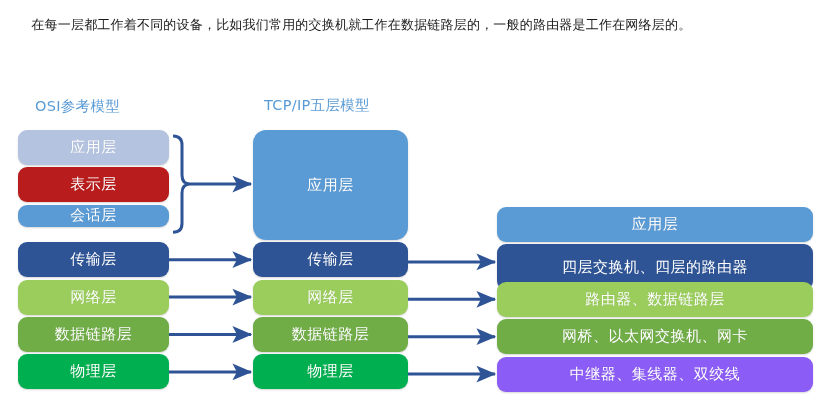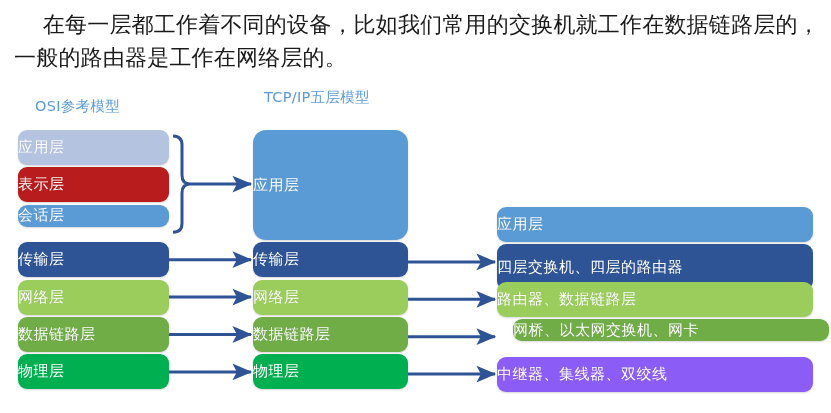--- a/index.html
+++ b/index.html
@@ -15,21 +15,21 @@
     font-family: "DejaVu Sans", "Liberation Sans", sans-serif;
     color: #000;
   }
 
   
   #intro-paragraph {
     position: absolute;
     left: 14px;
     top: 8px;
     width: 806px;
-    font-size: 22px;
+    font-size: 13px;
     line-height: 33px;
     color: #1a1a1a;
     letter-spacing: 0.2px;
     white-space: pre-wrap;
   }
 
   
   #diagram {
     position: absolute;
     left: 0;
@@ -39,30 +39,30 @@
   }
 
   .col-title {
     position: absolute;
     font-size: 14.5px;
     color: #5b9bd5;
     white-space: nowrap;
     letter-spacing: 0.3px;
   }
   #osi-title      { left: 35px;  top: 12px; text-align: right; }
-  #tcpip-title    { left: 264px; top: 3px; }
+  #tcpip-title    { left: 264px; top: 11px; }
 
   
   .pill {
     position: absolute;
     border-radius: 9px;
     box-sizing: border-box;
     display: flex;
     align-items: center;
-    justify-content: flex-start;
+    justify-content: center;
     color: #ffffff;
     font-size: 15px;
     letter-spacing: 0.5px;
     text-shadow: 0 0 1px rgba(0,0,0,0.12);
     box-shadow: 0 1px 2px rgba(0,0,0,0.16);
     overflow: hidden;
     white-space: nowrap;
   }
   .pill.tall { border-radius: 13px; }
 
@@ -130,21 +130,21 @@
 
   <div class="pill col-dev" id="dev-0" style="top: 122px; height: 35px; background: rgb(91, 155, 213);">
       <span>应用层</span>
     </div>
   <div class="pill col-dev" id="dev-1" style="top: 159.4px; height: 46px; background: rgb(46, 84, 150);">
       <span>四层交换机、四层的路由器</span>
     </div>
   <div class="pill col-dev" id="dev-2" style="top: 196.8px; height: 35px; background: rgb(154, 205, 92);">
       <span>路由器、数据链路层</span>
     </div>
-  <div class="pill col-dev" id="dev-3" style="top: 234.2px; height: 22px; background: rgb(112, 173, 71); margin-left: 16px;">
+  <div class="pill col-dev" id="dev-3" style="top: 234.2px; height: 35px; background: rgb(112, 173, 71);">
       <span>网桥、以太网交换机、网卡</span>
     </div>
   <div class="pill col-dev" id="dev-4" style="top: 271.6px; height: 35px; background: #8b5cf6;">
       <span>中继器、集线器、双绞线</span>
     </div>
 
   <svg id="arrows" viewBox="0 0 831 328">
     <defs>
       <marker id="ah" markerWidth="7" markerHeight="7" refX="6.2" refY="3.2" orient="auto" markerUnits="strokeWidth">
         <path d="M0,0.4 L6.6,3.2 L0,6 L1.5,3.2 Z" fill="#2e5496"></path>

